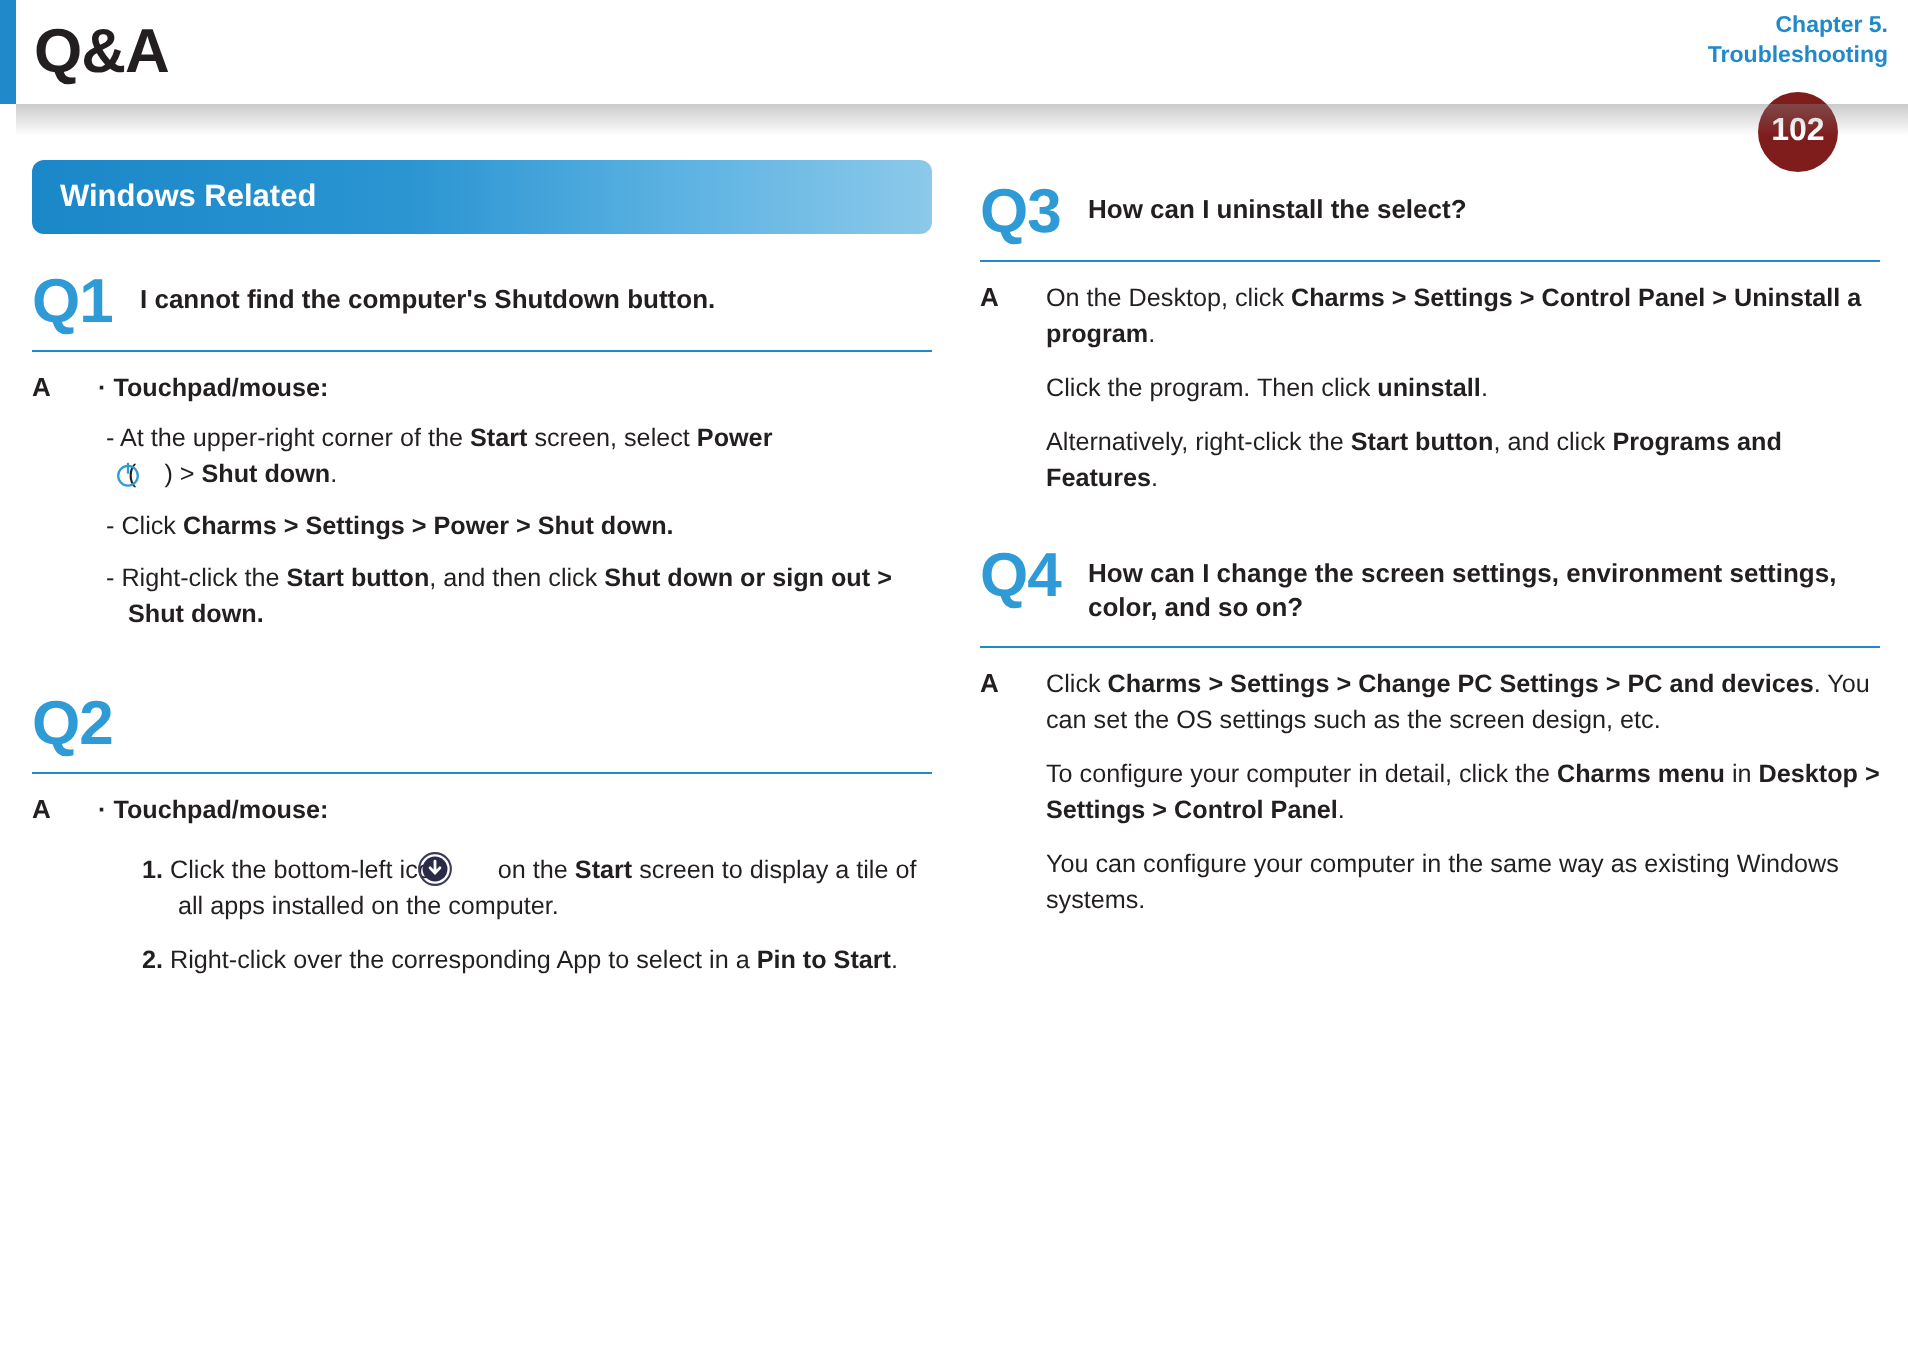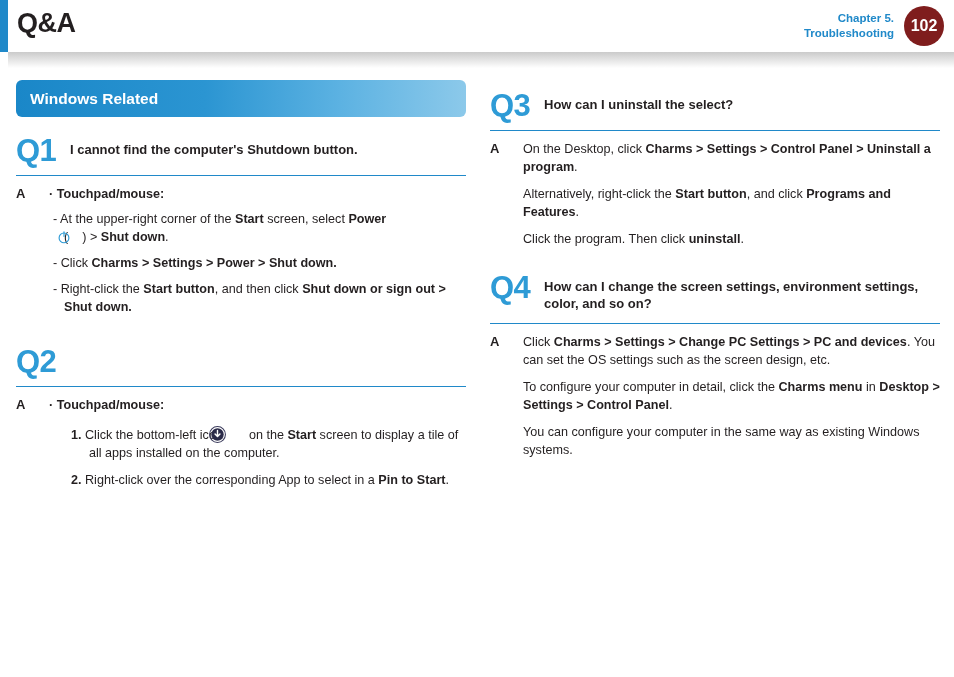--- a/index.html
+++ b/index.html
@@ -27,32 +27,33 @@
     left: 0;
     top: 0;
     width: 8px;
     height: 52px;
     background: #2089c9;
   }
   .header-title {
     position: absolute;
     left: 17px;
     top: 8px;
-    font-size: 27px;
+    font-size: 31px;
     font-weight: bold;
     letter-spacing: -0.5px;
     color: #231f20;
   }
   .header-right {
     position: absolute;
     right: 10px;
     top: 6px;
     display: flex;
     align-items: center;
     gap: 10px;
+    flex-direction: column;
   }
   .chapter-label {
     text-align: right;
     color: #2089c9;
     font-size: 11.5px;
     font-weight: bold;
     line-height: 15px;
   }
   .page-number-circle {
     width: 40px;
@@ -274,22 +275,22 @@
     <div class="qa-block" style="margin-top:12px;">
       <div class="qa-question">
         <div class="q-label">Q3</div>
         <div class="q-text">How can I uninstall the select?</div>
       </div>
       <hr class="qa-rule">
       <div class="qa-answer">
         <div class="a-label">A</div>
         <div class="a-body">
           <p><span>On the Desktop, click </span><b>Charms &gt; Settings &gt; Control Panel &gt; Uninstall a program</b><span>.</span></p>
+          <p><span>Click the program. Then click </span><b>uninstall</b><span>.</span></p>
           <p><span>Alternatively, right-click the </span><b>Start button</b><span>, and click </span><b>Programs and Features</b><span>.</span></p>
-          <p><span>Click the program. Then click </span><b>uninstall</b><span>.</span></p>
         </div>
       </div>
     </div>
 
     <div class="qa-block" style="margin-top:26px;">
       <div class="qa-question">
         <div class="q-label">Q4</div>
         <div class="q-text" style="max-width:400px;">How can I change the screen settings, environment settings, color, and so on?</div>
       </div>
       <hr class="qa-rule">

